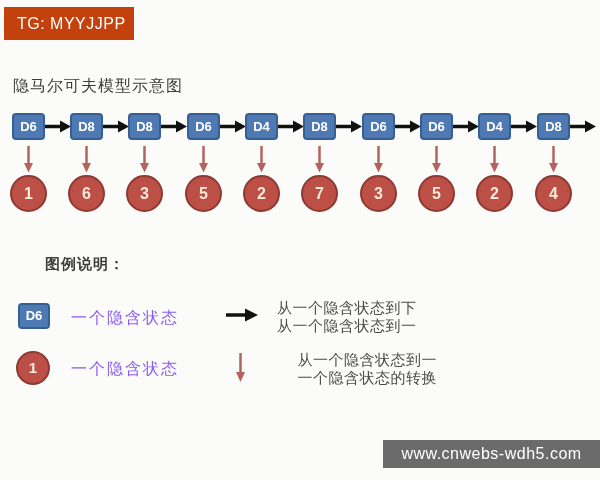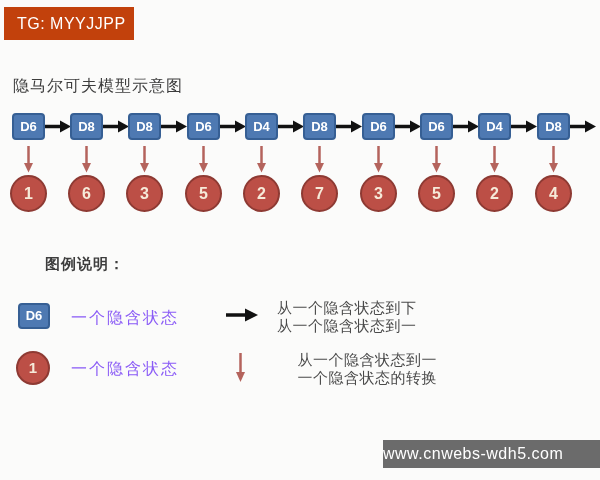--- a/index.html
+++ b/index.html
@@ -54,21 +54,21 @@
   .lg-varrow { position:absolute; left:234px; top:352px; width:13px; height:31px; }
   .lg-desc {
     position:absolute; left:277px; width:160px;
     font-size:15px; color:#4a4a4a; line-height:17.5px; letter-spacing:0.5px;
   }
   .lg-desc-transition { top:299px; }
   .lg-desc-emission { top:351px;text-align:right; }
   .watermark {
     position:absolute; left:383px; top:440px; width:217px; height:28px;
     background:#6b6b6b; color:#fff; font-size:16px; line-height:28px;
-    text-align:left; letter-spacing:0.5px;
+    text-align:center; letter-spacing:0.5px;
   }
 </style>
 </head>
 <body>
 
 <div class="page">
 
   <div class="badge">TG: MYYJJPP</div>
 
   <div class="title">隐马尔可夫模型示意图</div>

